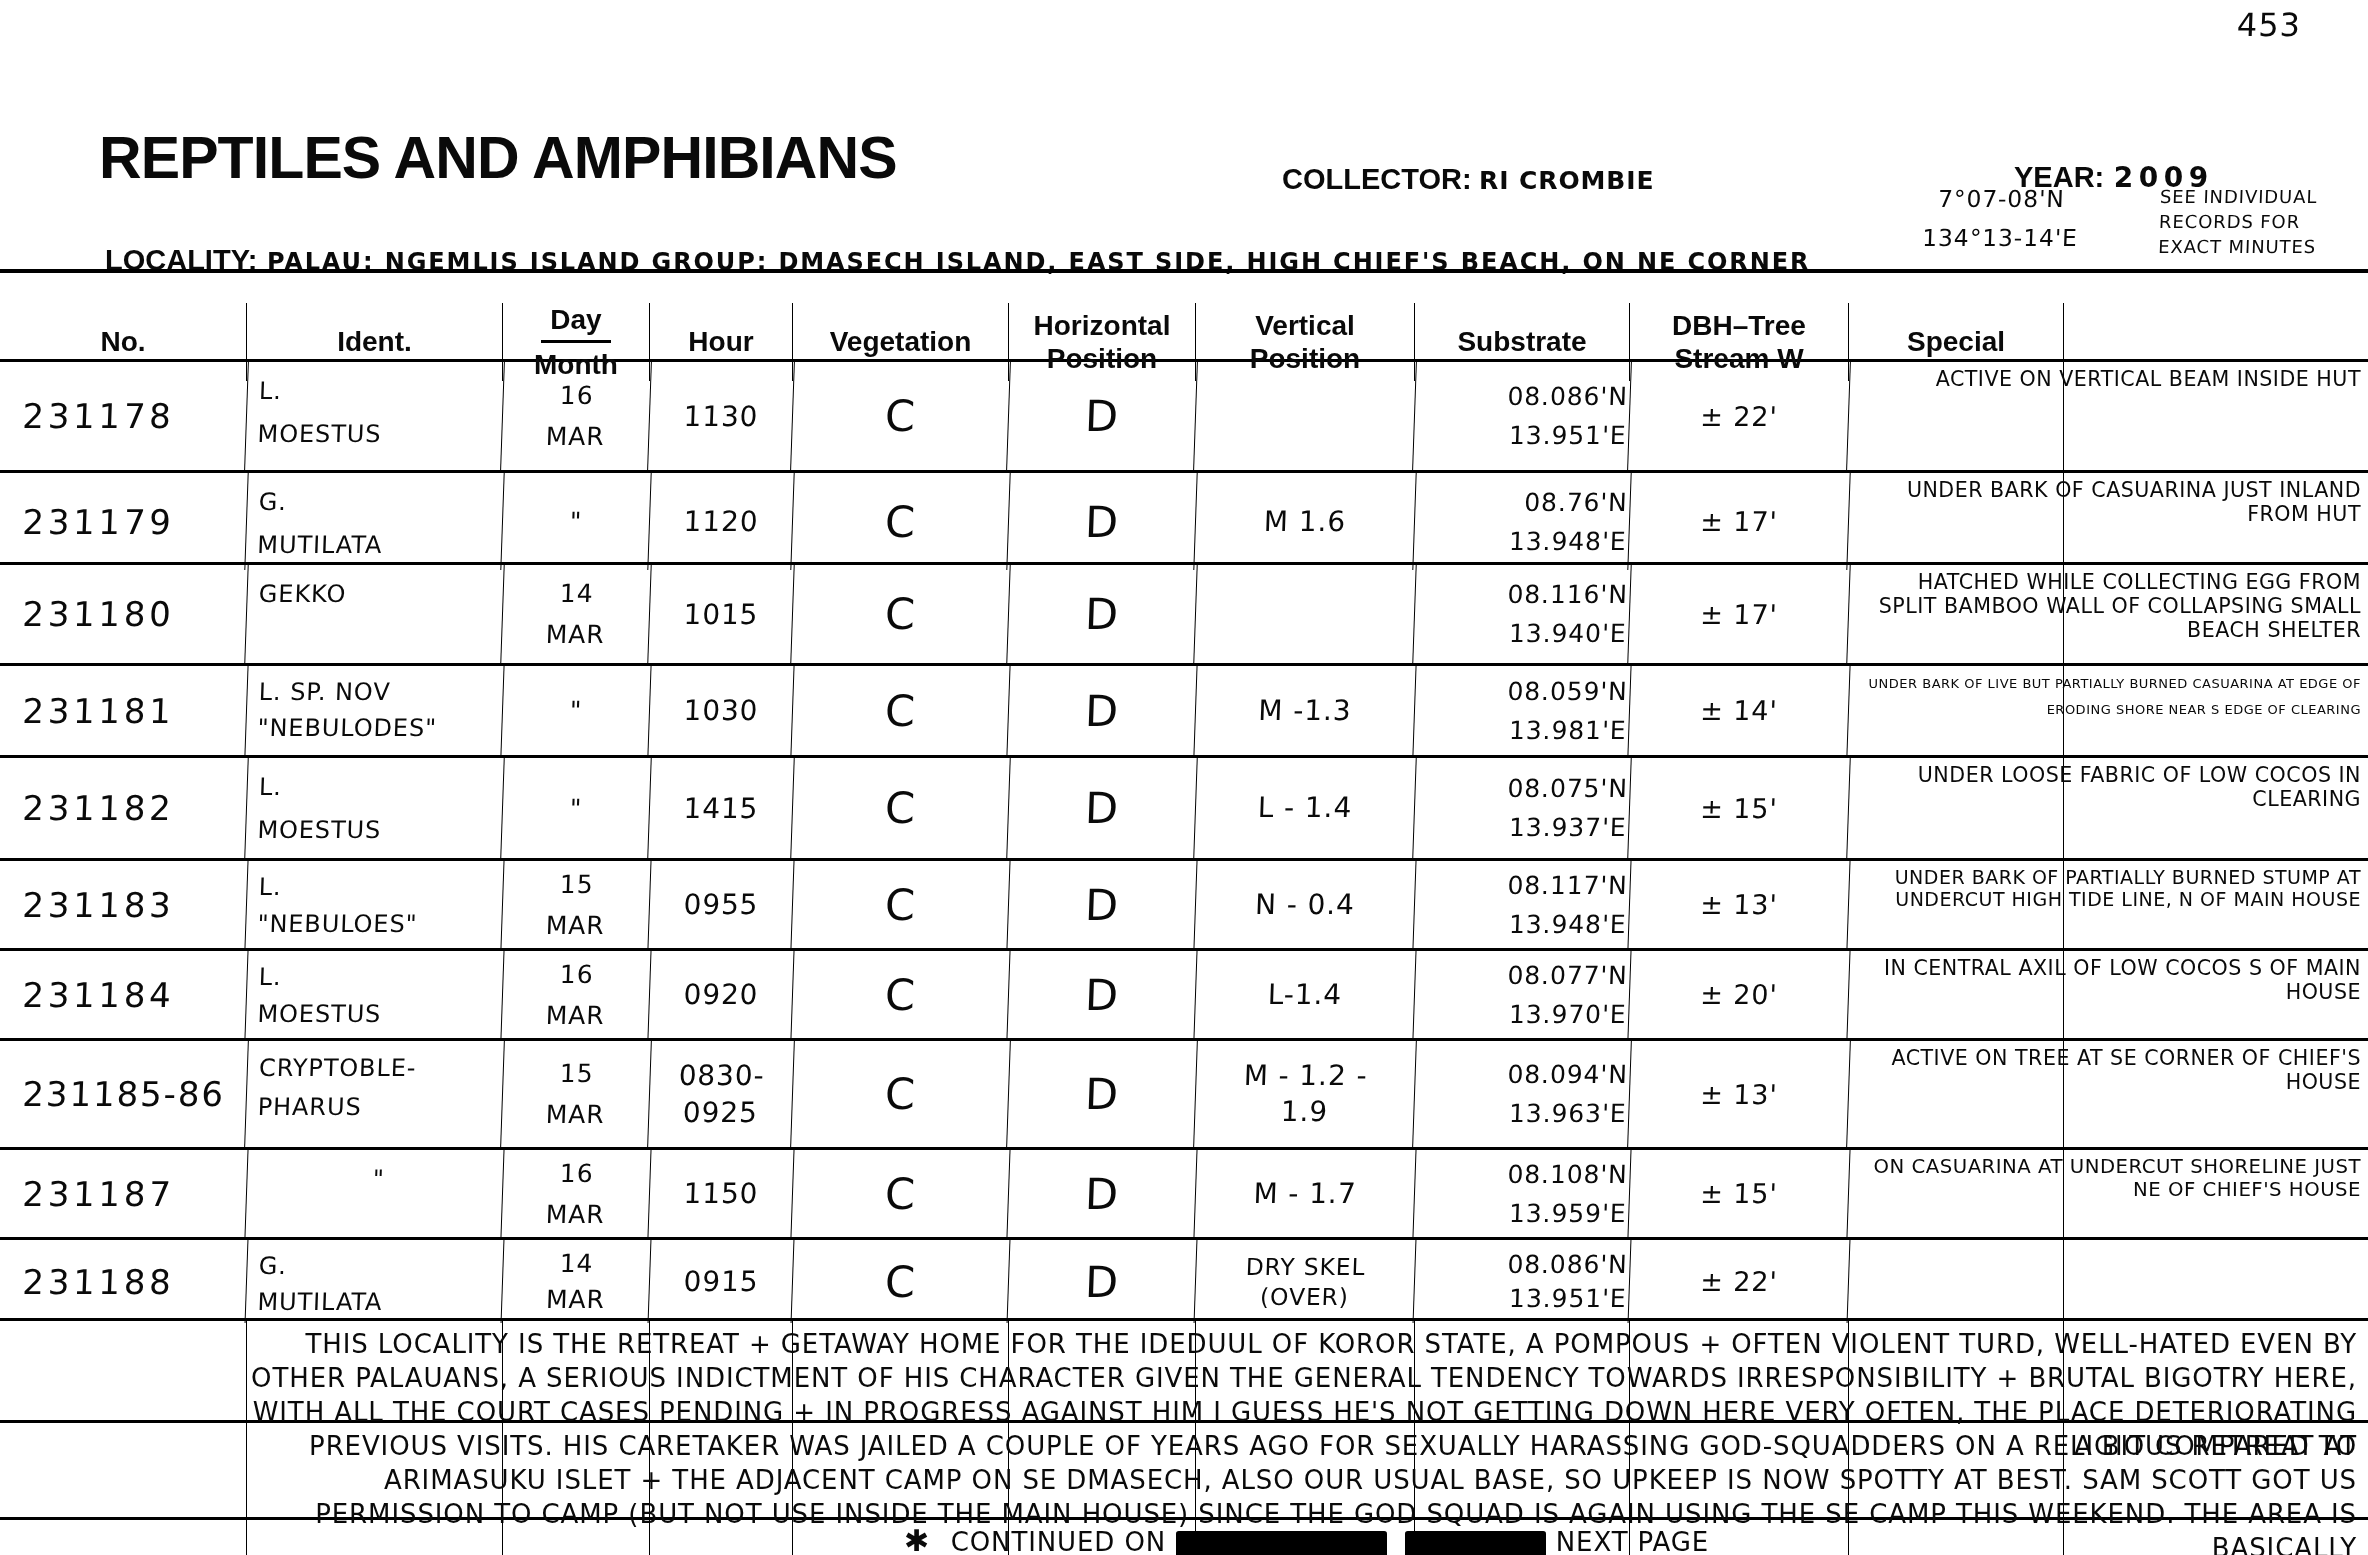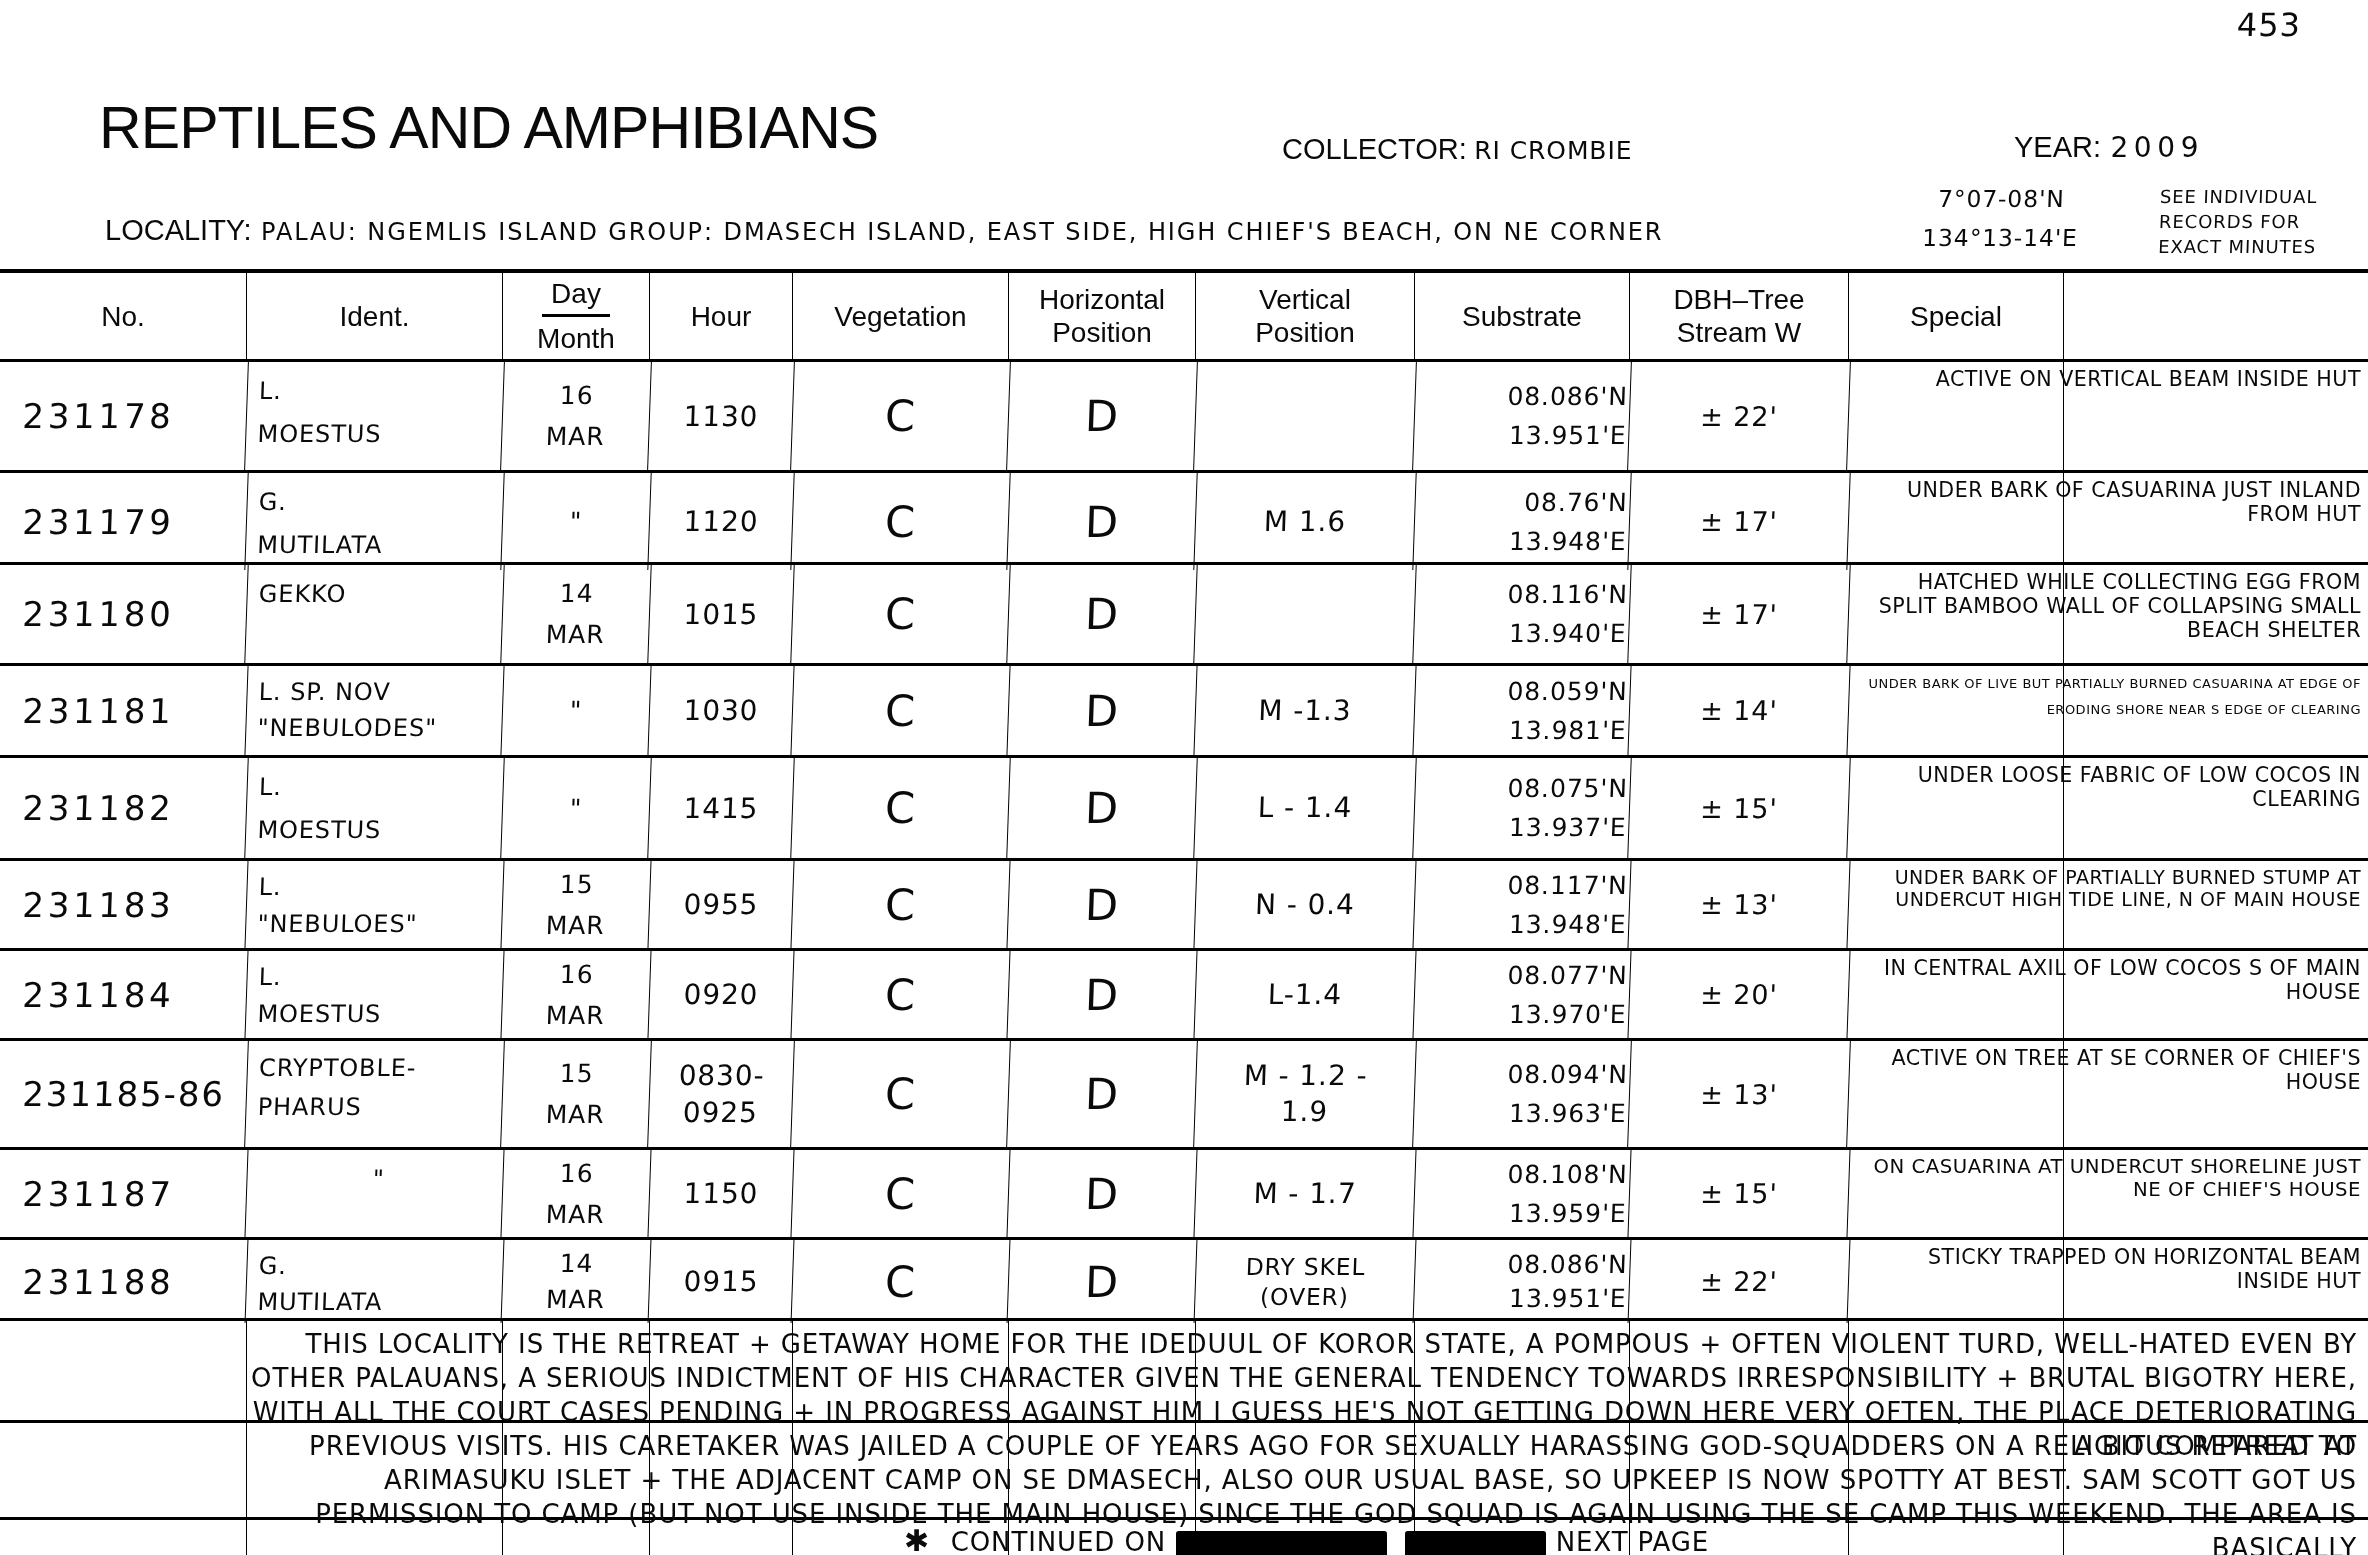--- a/index.html
+++ b/index.html
@@ -1,21 +1,21 @@
 <!DOCTYPE html>
 <html style="font-size:15px"><head>
 <meta charset="utf-8">
 <style>
   * { margin:0; padding:0; box-sizing:border-box; }
   html,body { background:#ffffff; }
   #sheet {
     position:relative; width:2369px; height:1555px; background:#fff;
     color:#0a0a0a; overflow:hidden;
   }
-  .pt { font-family:"Liberation Sans", sans-serif; font-weight:normal; }
+  .pt { font-family:"Liberation Sans", sans-serif; font-weight:bold;margin-top:30px; }
   .hw { font-family:"DejaVu Sans", sans-serif; letter-spacing:0.9px; transform:skewX(-2deg); }
   .hw-flat { font-family:"DejaVu Sans", sans-serif; letter-spacing:0.9px;text-align:right; }
 
   
   #page-num { position:absolute; left:2237px; top:5.6px; font-size:32px; }
   #title { position:absolute; left:99px; top:94px; font-size:59px; letter-spacing:-0.9px; }
   #collector { position:absolute; left:1282px; top:133px; font-size:29px; }
   #collector .val { font-size:25px; margin-left:7.5px; }
   #year { position:absolute; left:2014px; top:131px; font-size:29px; }
   #year .val { font-size:28px; margin-left:9.4px; letter-spacing:5.6px; }
@@ -282,21 +282,20 @@
       <div class="cell c-hr hw">0915</div>
       <div class="cell c-big hw">C</div>
       <div class="cell c-big hw">D</div>
       <div class="cell c-vp hw" style="font-size:23.4px;line-height:30px">DRY SKEL
 (OVER)</div>
       <div class="cell c-gps hw" style="line-height:34px">08.086'N
 13.951'E</div>
       <div class="cell c-sub hw">± 22'</div>
       <div class="cell"></div>
       <div class="cell nr"></div>
-      <div class="sp-ov hw-flat">STICKY TRAPPED ON HORIZONTAL BEAM INSIDE HUT</div>
     </div>
 
     <div class="row notes-row" style="height:102px">
       <div class="cell"></div>
         <div class="cell"></div>
         <div class="cell"></div>
         <div class="cell"></div>
         <div class="cell"></div>
         <div class="cell"></div>
         <div class="cell"></div>

